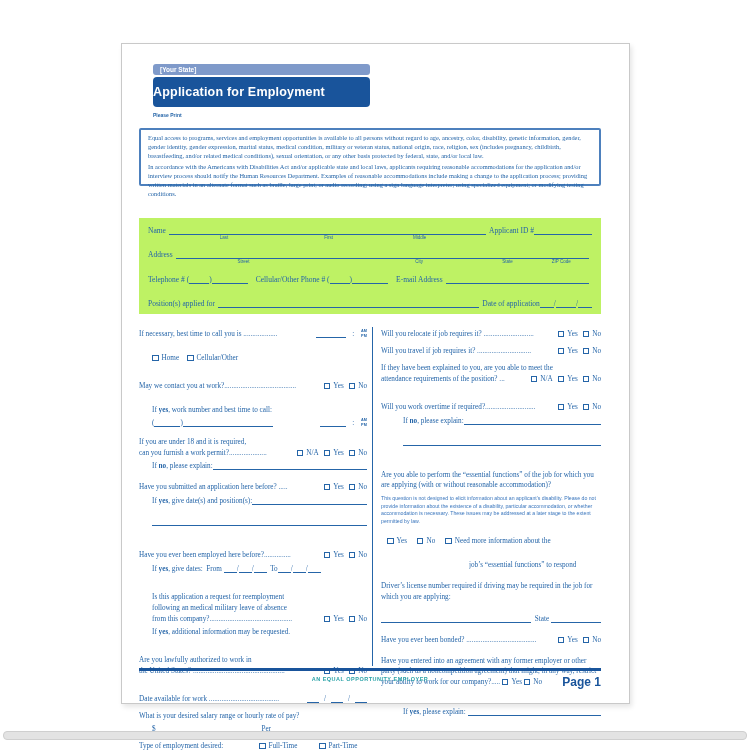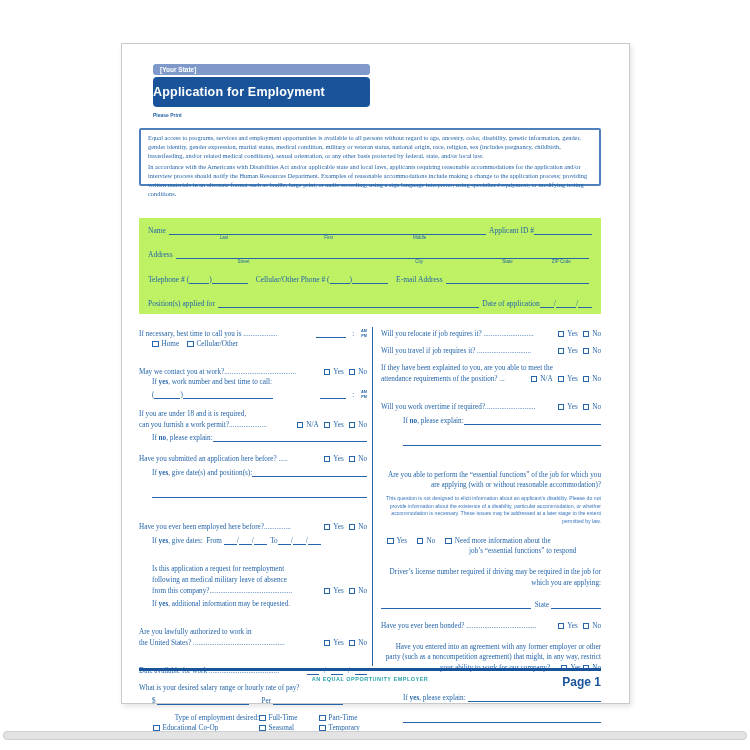--- a/index.html
+++ b/index.html
@@ -29,35 +29,35 @@
   .blank{display:inline-block;border-bottom:1px solid #2565a8;height:8px;flex:none;box-sizing:border-box;}
   .blank.grow{flex:1;}
   .rbold{font-weight:bold;}
   .rnote{font-family:"Liberation Sans",sans-serif;font-size:5.3px;padding:0 2px 1px 2px;}
   
   .qarea{position:absolute;left:17px;top:283px;width:462px;height:339px;display:flex;font-size:7.2px;}
   .qcol{box-sizing:border-box;}
   .qcol.leftc{width:233px;padding-right:5px;}
   .divider{width:1px;background:#2565a8;}
   .qcol.rightc{flex:1;padding-left:8px;min-width:0;}
-  .qline{display:flex;align-items:flex-end;white-space:pre;margin-top:2px;min-height:9px;text-align:right;}
+  .qline{display:flex;align-items:flex-end;white-space:pre;margin-top:2px;min-height:9px;}
   .qline .qt{flex-shrink:1;overflow:hidden;}
   .qb{font-weight:bold;}
   .qright{margin-left:auto;display:flex;align-items:flex-end;gap:5px;flex:none;padding-left:3px;}
   .cb{display:inline-flex;align-items:center;flex:none;}
   .cb .box{width:6.5px;height:6.5px;border:1px solid #2565a8;background:#fff;display:inline-block;
     margin-right:3px;flex:none;box-sizing:border-box;}
   .ampm{display:inline-flex;flex-direction:column;font-family:"Liberation Sans",sans-serif;
     font-size:3.8px;line-height:1.15;font-weight:bold;}
   .gap{display:inline-block;flex:none;}
   .wrap{display:block;white-space:normal;line-height:1.45;}
   .wrap .cb{vertical-align:-1px;}
   .fine{font-family:"Liberation Sans",sans-serif;font-size:5.2px;line-height:1.5;color:#3a76bd;}
   .ind1{padding-left:13px;}.ind2{padding-left:22px;}.ind6{padding-left:6px;}.indbig{padding-left:88px;}
-  .mt3{margin-top:1px}.mt4{margin-top:4px}.mt5{margin-top:5px}.mt6{margin-top:19px}
+  .mt3{margin-top:15px}.mt4{margin-top:4px}.mt5{margin-top:5px}.mt6{margin-top:19px}
   .mt8{margin-top:8px}.mt10{margin-top:10px}.mt12{margin-top:12px}.mt14{margin-top:24px}
   
   .foot-line{position:absolute;left:17px;top:624px;width:462px;height:2.5px;background:#19549b;}
   .foot-row{position:absolute;left:17px;top:629px;width:462px;height:14px;}
   .eeo{display:block;text-align:center;font-family:"Liberation Sans",sans-serif;font-size:5.5px;
     font-weight:bold;color:#2ba3a8;letter-spacing:.5px;padding-top:3px;}
   .pageno{position:absolute;right:0;top:2px;font-family:"Liberation Sans",sans-serif;
     font-weight:bold;font-size:12px;color:#19549b;}
   .bottom-bar{position:absolute;left:3px;top:731px;width:744px;height:9px;background:#e3e3e3;
     border:1px solid #cfcfcf;border-radius:4px;box-sizing:border-box;}

